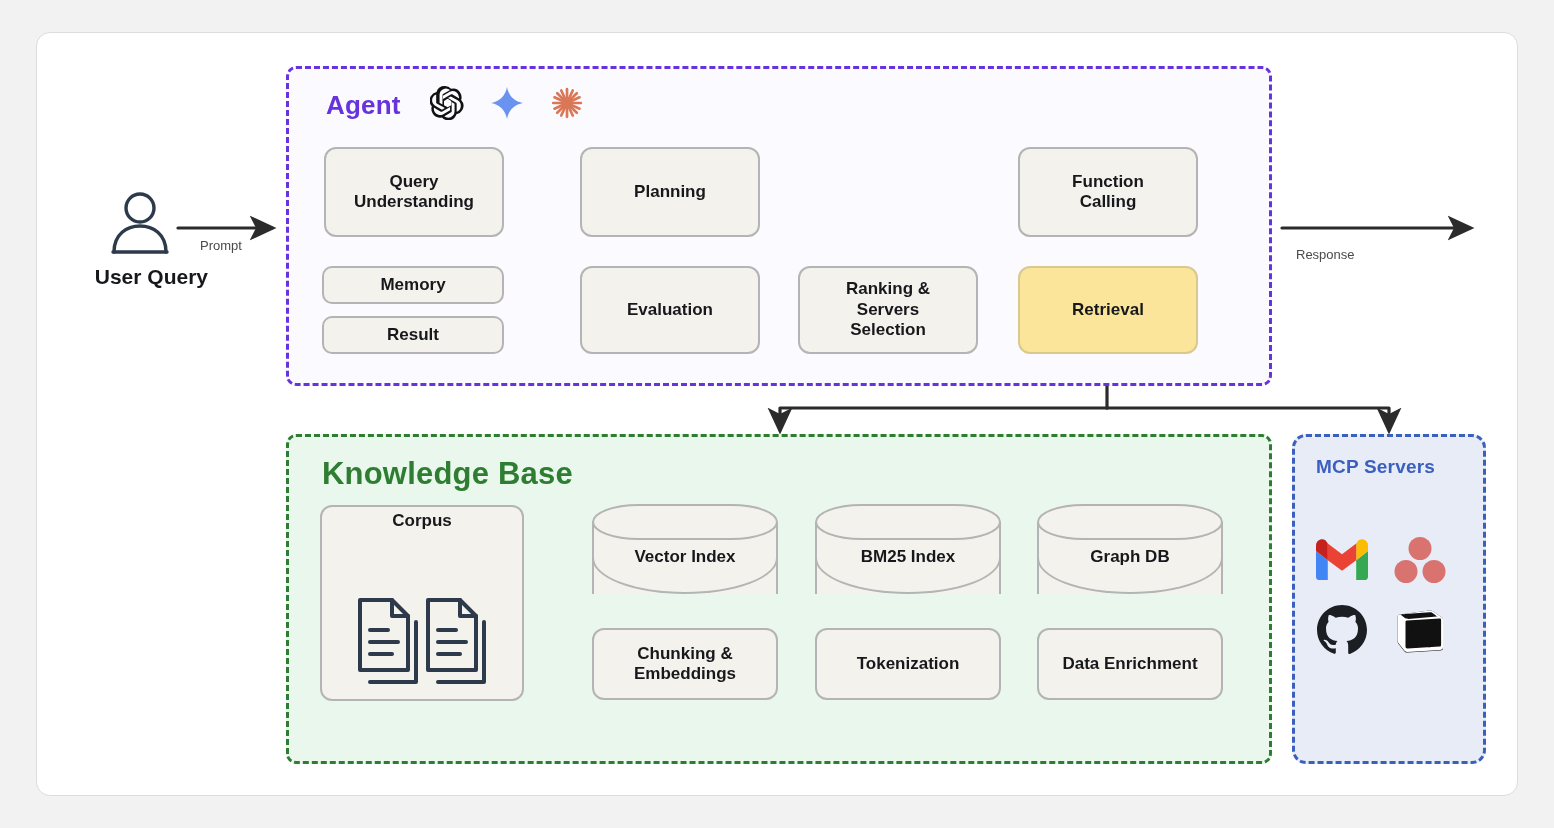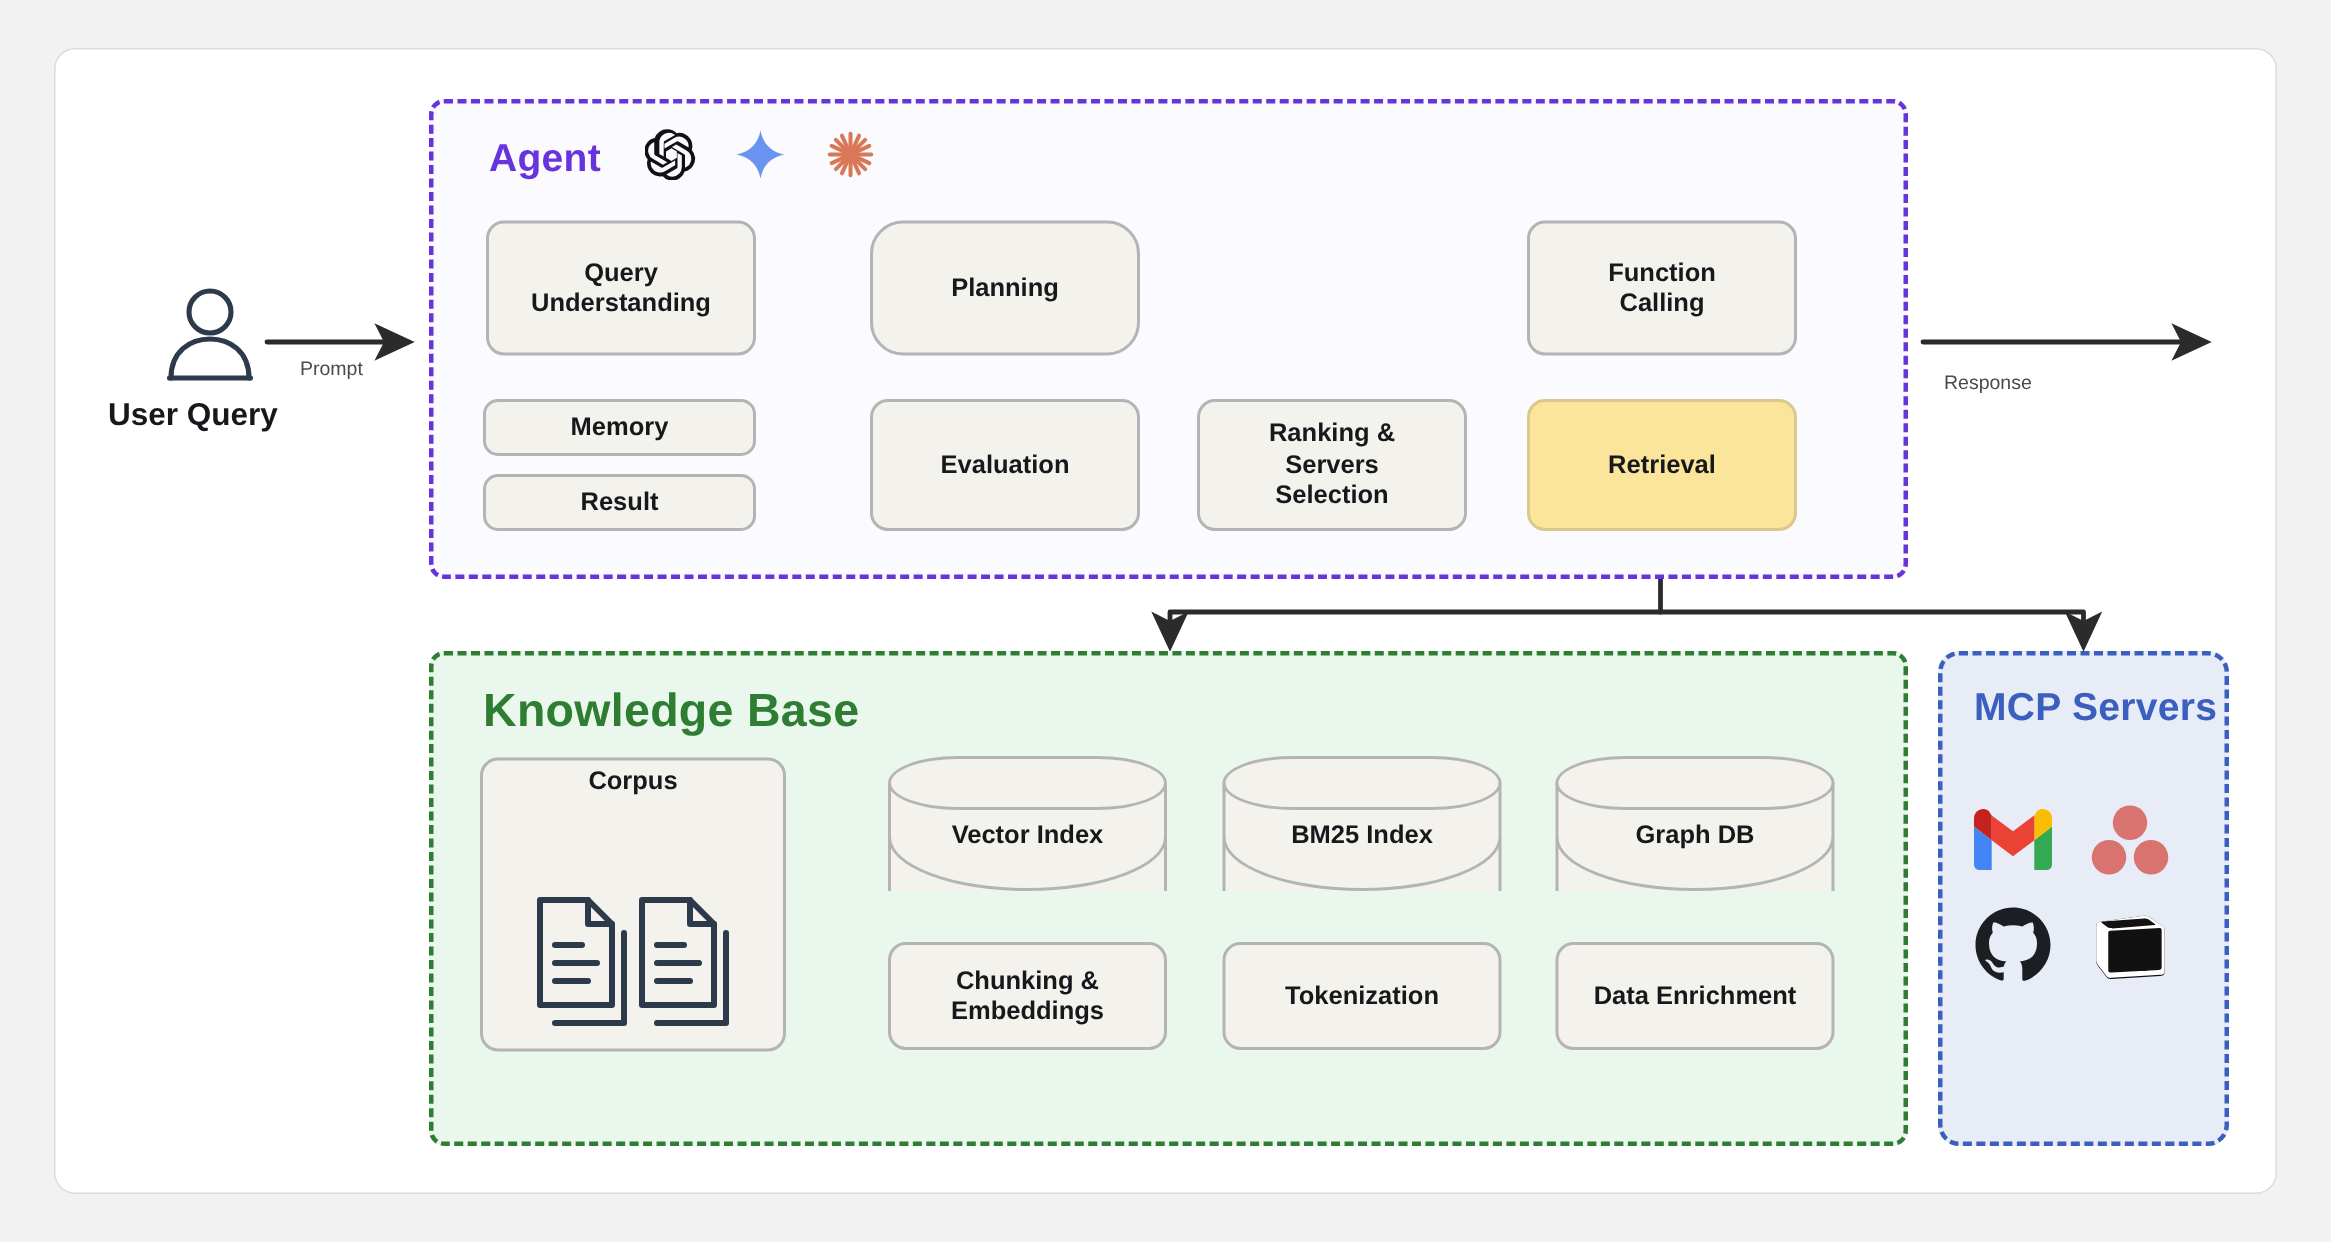--- a/index.html
+++ b/index.html
@@ -36,21 +36,21 @@
     left:1292px;top:434px;width:194px;height:330px;
     background:#E8ECF7;border:3px dashed #3B5FBF;border-radius:14px;
   }
 
   .panel-title{
     position:absolute;font-weight:bold;letter-spacing:.2px;
     white-space:nowrap;
   }
   .title-agent{left:326px;top:90px;font-size:26px;color:#6633DD;}
   .title-kb{left:322px;top:456px;font-size:31px;color:#2F7D32;}
-  .title-mcp{left:1316px;top:456px;font-size:26px;color:#3B5FBF;}
+  .title-mcp{left:1316px;top:456px;font-size:19px;color:#3B5FBF;}
 
   
   .node{
     position:absolute;box-sizing:border-box;
     background:#F4F2ED;border:2px solid #B4B4B4;border-radius:12px;
     display:flex;align-items:center;justify-content:center;text-align:center;
     font-weight:bold;color:#17181C;font-size:17px;line-height:1.2;
     padding:4px 8px;
   }
   .node.hl{background:#FAE59A;border-color:#D9C98F;}
@@ -75,21 +75,21 @@
   }
   .cyl .lbl{
     position:absolute;left:0;top:30px;width:100%;height:46px;
     display:flex;align-items:center;justify-content:center;
     font-weight:bold;font-size:17px;color:#17181C;text-align:center;
   }
 
   
   .user-icon{position:absolute;left:108px;top:192px;width:64px;height:62px;}
   .user-label{
-    position:absolute;left:72px;top:265px;width:136px;text-align:left;
+    position:absolute;left:72px;top:265px;width:136px;text-align:right;
     font-size:21px;font-weight:bold;color:#17181C;white-space:nowrap;
   }
   .edge-label{
     position:absolute;font-size:13px;color:#4A4A4A;white-space:nowrap;
     font-family:"Liberation Sans", sans-serif;
   }
 
   
   .brandrow{position:absolute;left:430px;top:86px;display:flex;align-items:center;gap:26px;}
   .brandrow .b{width:34px;height:34px;display:block;}
@@ -192,21 +192,21 @@
     </svg>
   </div>
 
   <div class="node" style="left:324px;top:147px;width:180px;height:90px;">
     <span>
       <span>Query</span><br>
       <span>Understanding</span>
     </span>
   </div>
 
-  <div class="node" style="left:580px;top:147px;width:180px;height:90px;border-radius:22px;">
+  <div class="node" style="left:580px;top:147px;width:180px;height:90px;">
     <span>Planning</span>
   </div>
 
   <div class="node" style="left:1018px;top:147px;width:180px;height:90px;">
     <span>
       <span>Function</span><br>
       <span>Calling</span>
     </span>
   </div>
 

